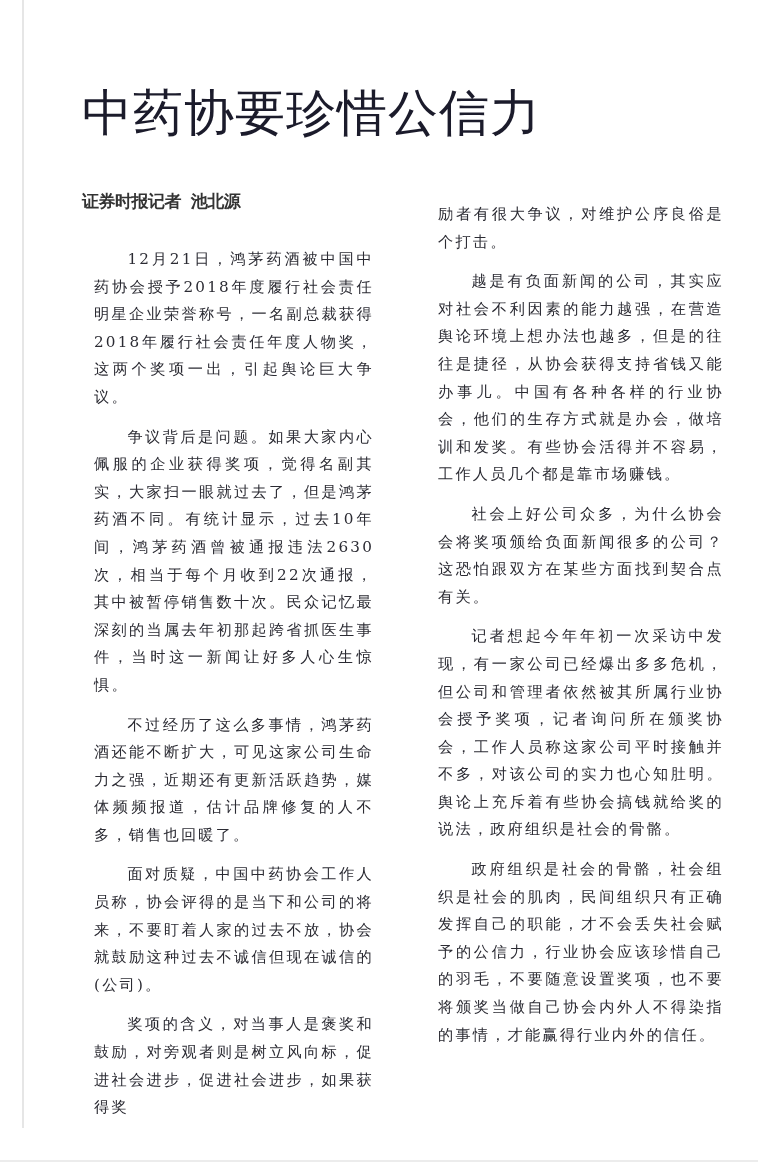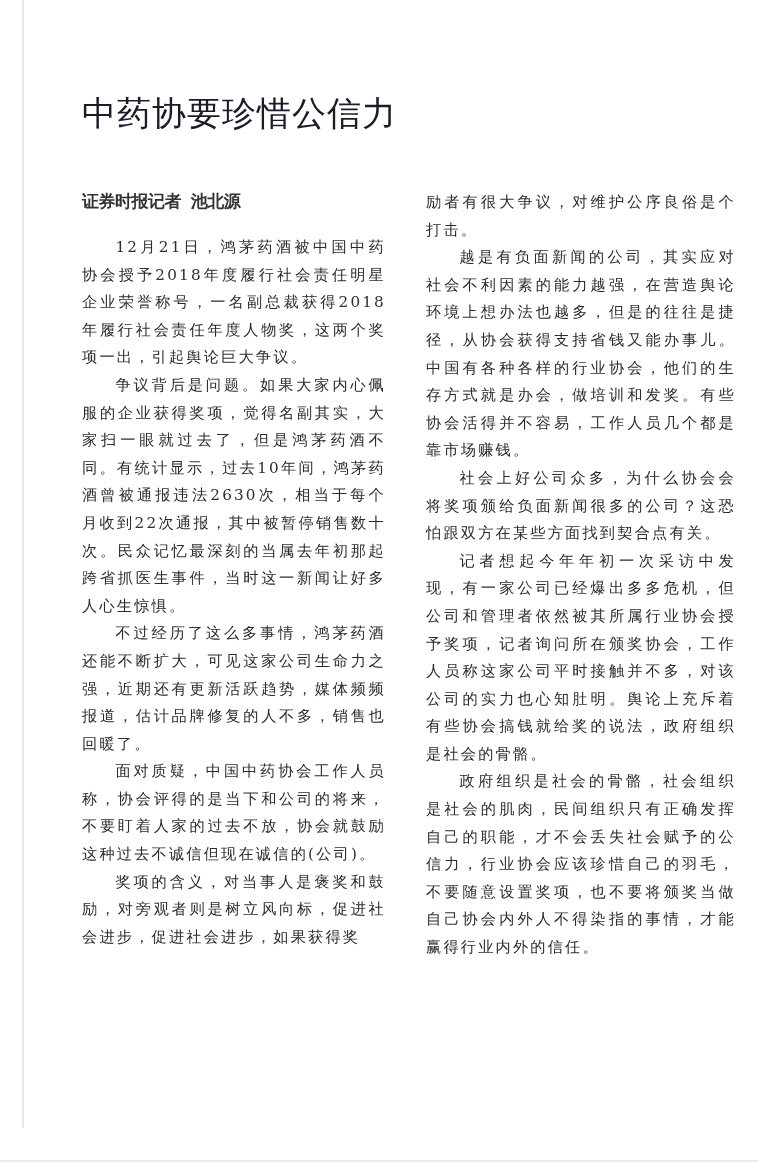--- a/index.html
+++ b/index.html
@@ -9,35 +9,35 @@
   }
   .page-edge {
     position:absolute; left:22px; top:0; width:2px; height:1128px; background:#e6e6e6;
   }
   .bottom-rule {
     position:absolute; left:0; top:1160px; width:758px; height:2px; background:#ececec;
   }
   .title {
     position:absolute; left:82px; top:82px; margin:0;
     font-family:"DejaVu Sans", "Liberation Sans", sans-serif;
-    font-weight:normal; font-size:34px; letter-spacing:1px; color:#1b1b2b; line-height:62px;
+    font-weight:normal; font-size:50px; letter-spacing:1px; color:#1b1b2b; line-height:62px;
   }
   .byline {
     position:absolute; left:82px; top:190px; margin:0;
     font-family:Liberation Mono, monospace;
     font-size:17px; font-weight:bold; color:#333; letter-spacing:-0.5px;text-align:right;
   }
   .col {
     position:absolute; top:189px;
     font-size:15.2px; line-height:27.6px; color:#2b2b33;
     text-align:justify; letter-spacing:2.2px;
   }
   .col-left { left:82px; width:304px; top:234px; }
   .col-right { left:426px; width:310px; }
-  .col p { margin:0; text-indent:2.2em; }
+  .col p { margin:12px; text-indent:2.2em; }
   .col p.cont { text-indent:0; }
 </style>
 </head>
 <body>
 
 <div class="page-edge"></div>
 
 <h1 class="title">中药协要珍惜公信力</h1>
 <div class="byline">证券时报记者 池北源</div>
 

